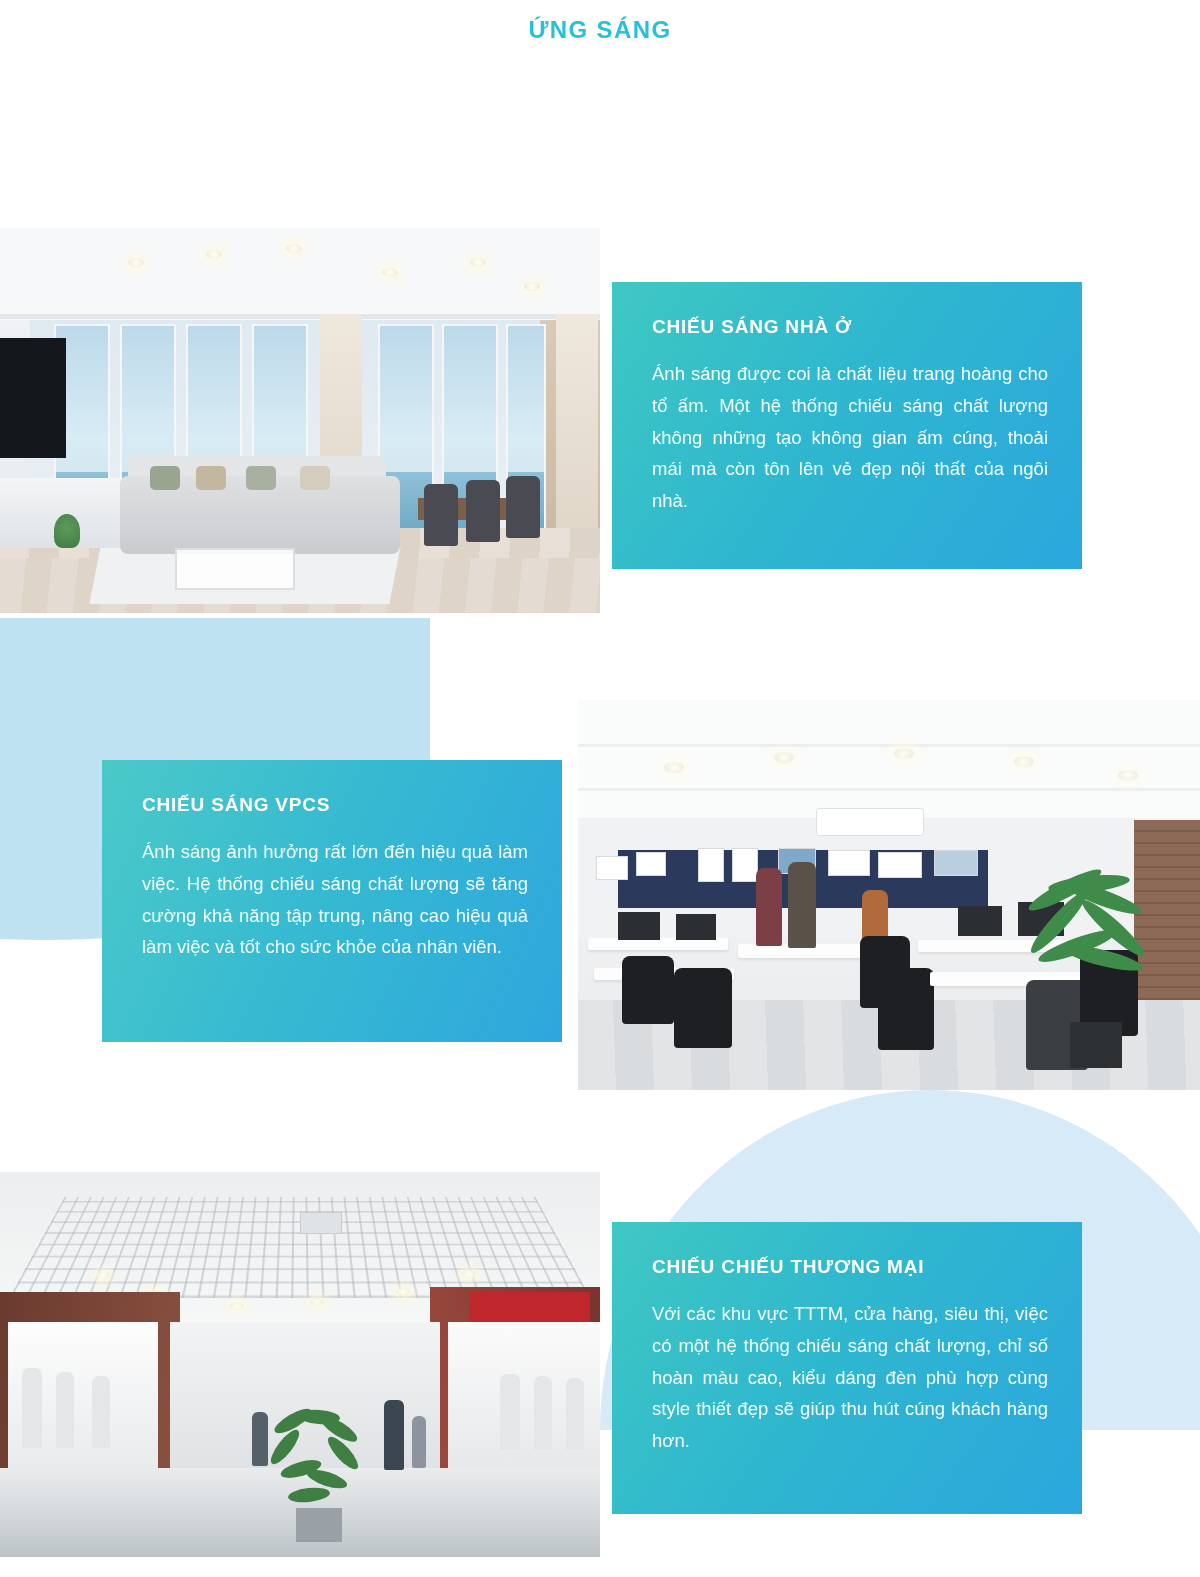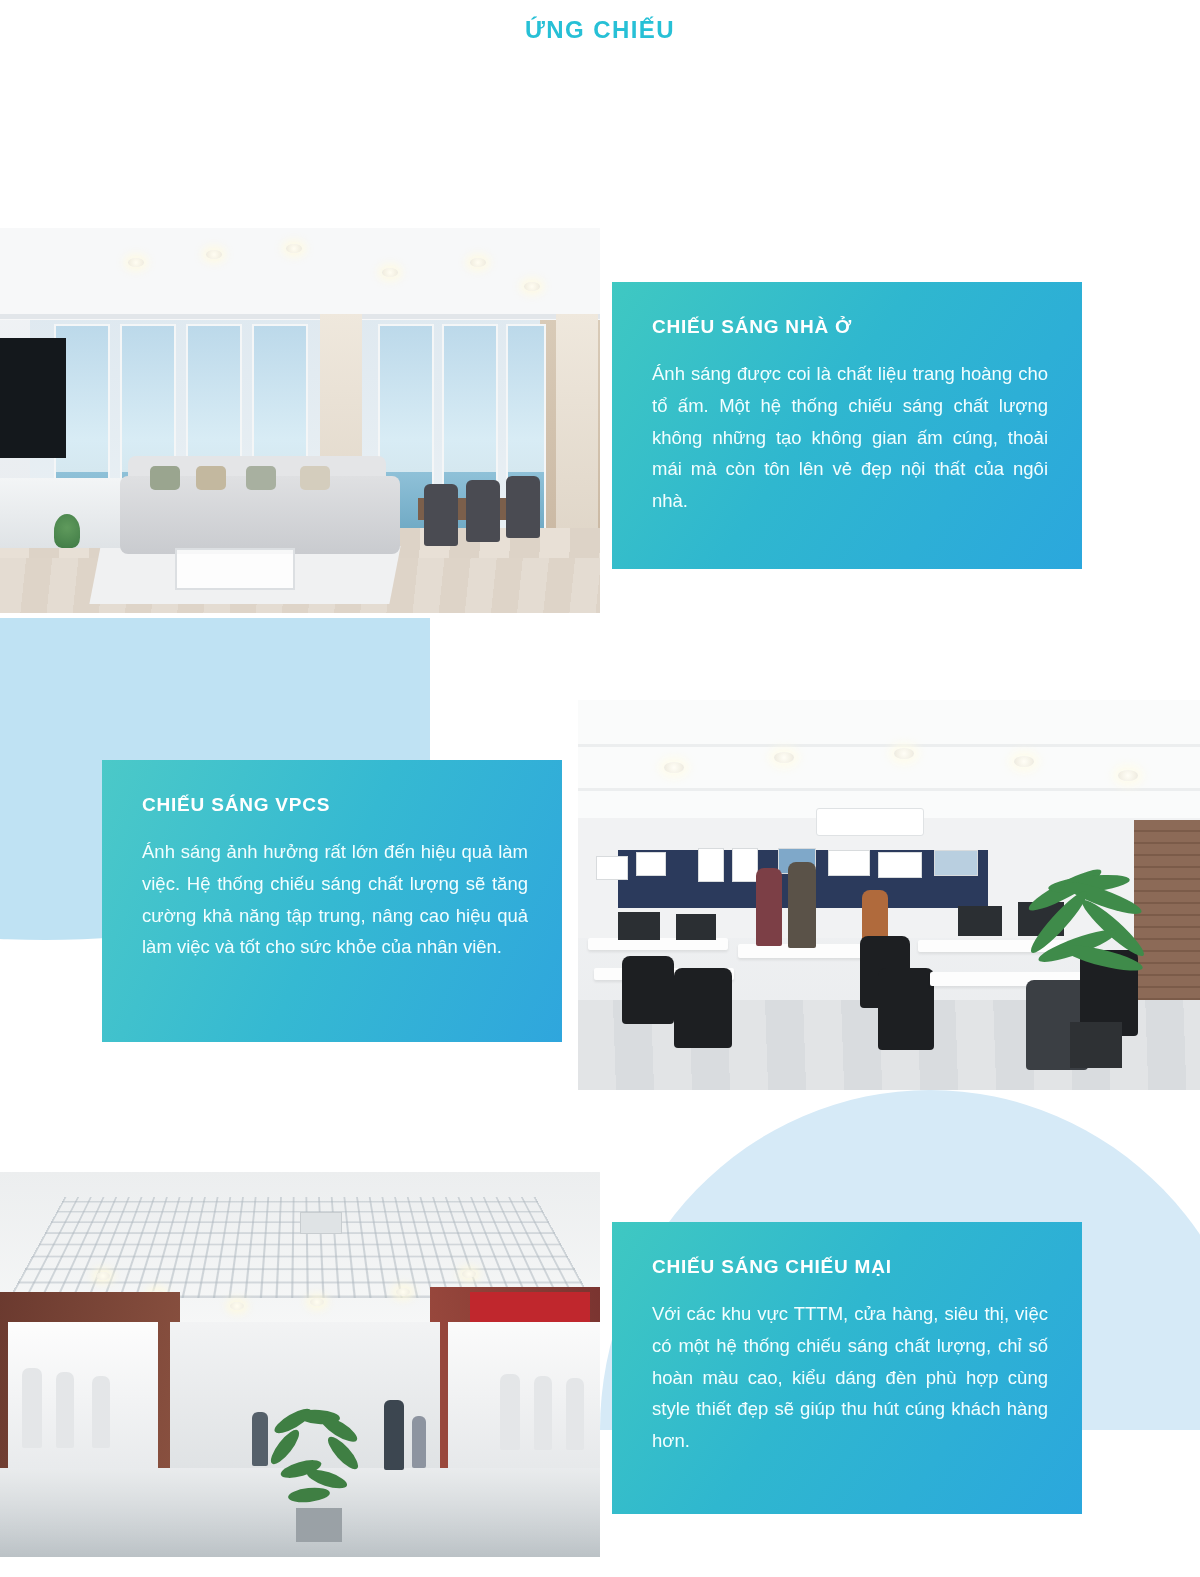--- a/index.html
+++ b/index.html
@@ -212,21 +212,21 @@
 </style>
 </head>
 <body>
 
 <div class="page">
 
   <div class="blob blob-left-2"></div>
   <div class="blob blob-right"></div>
 
   <div class="header">
-    <div class="header-title">ỨNG CHIẾU</div>
+    <div class="header-title">ỨNG SÁNG</div>
   </div>
 
   <div class="photo" id="photo-home">
     <div class="ph-inner lr">
       <div class="lr-window-wall"></div>
       <div class="lr-right"></div>
       <div class="lr-ceiling"></div>
       <div class="lr-ceil-edge"></div>
 
       <div class="lr-dl" style="left:128px; top:30px;"></div>
@@ -399,17 +399,17 @@
       </div>
       <div class="ml-tree-pot"></div>
 
       <div class="ml-shopper" style="left:252px; top:240px; width:16px; height:54px; background:#55606a;"></div>
       <div class="ml-shopper" style="left:384px; top:228px; width:20px; height:70px; background:#3c4650;"></div>
       <div class="ml-shopper" style="left:412px; top:244px; width:14px; height:52px; background:#8d94a0;"></div>
     </div>
   </div>
 
   <div class="card" id="card-mall">
-    <div class="card-title">CHIẾU SÁNG CHIẾU MẠI</div>
+    <div class="card-title">CHIẾU CHIẾU THƯƠNG MẠI</div>
     <div class="card-body">Với các khu vực TTTM, cửa hàng, siêu thị, việc có một hệ thống chiếu sáng chất lượng, chỉ số hoàn màu cao, kiểu dáng đèn phù hợp cùng style thiết đẹp sẽ giúp thu hút cúng khách hàng hơn.</div>
   </div>
 
 </div>
 
 </body></html>

